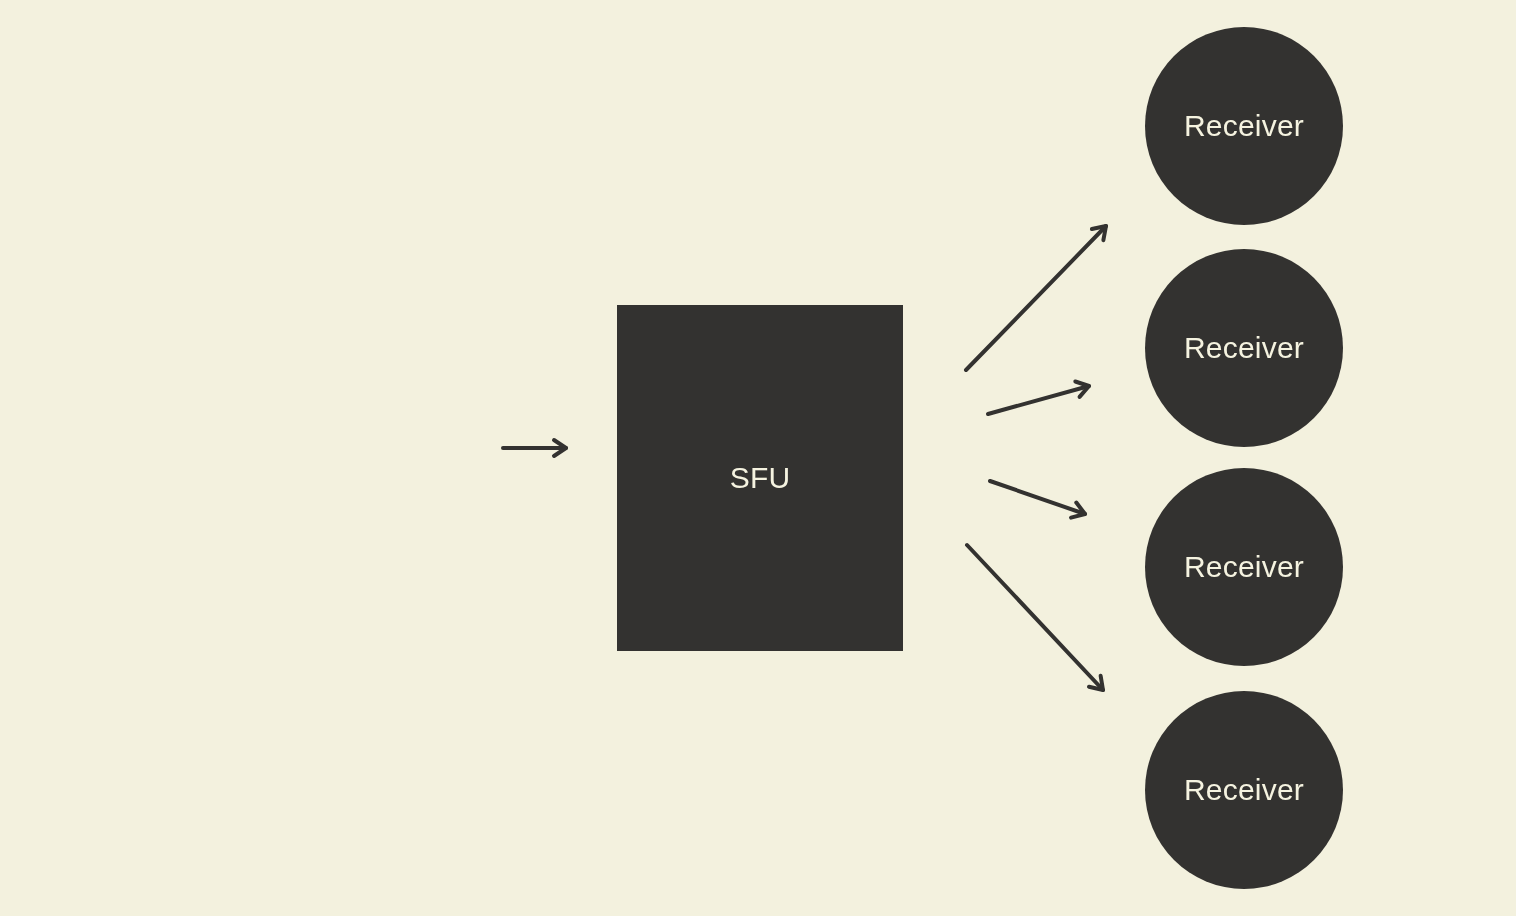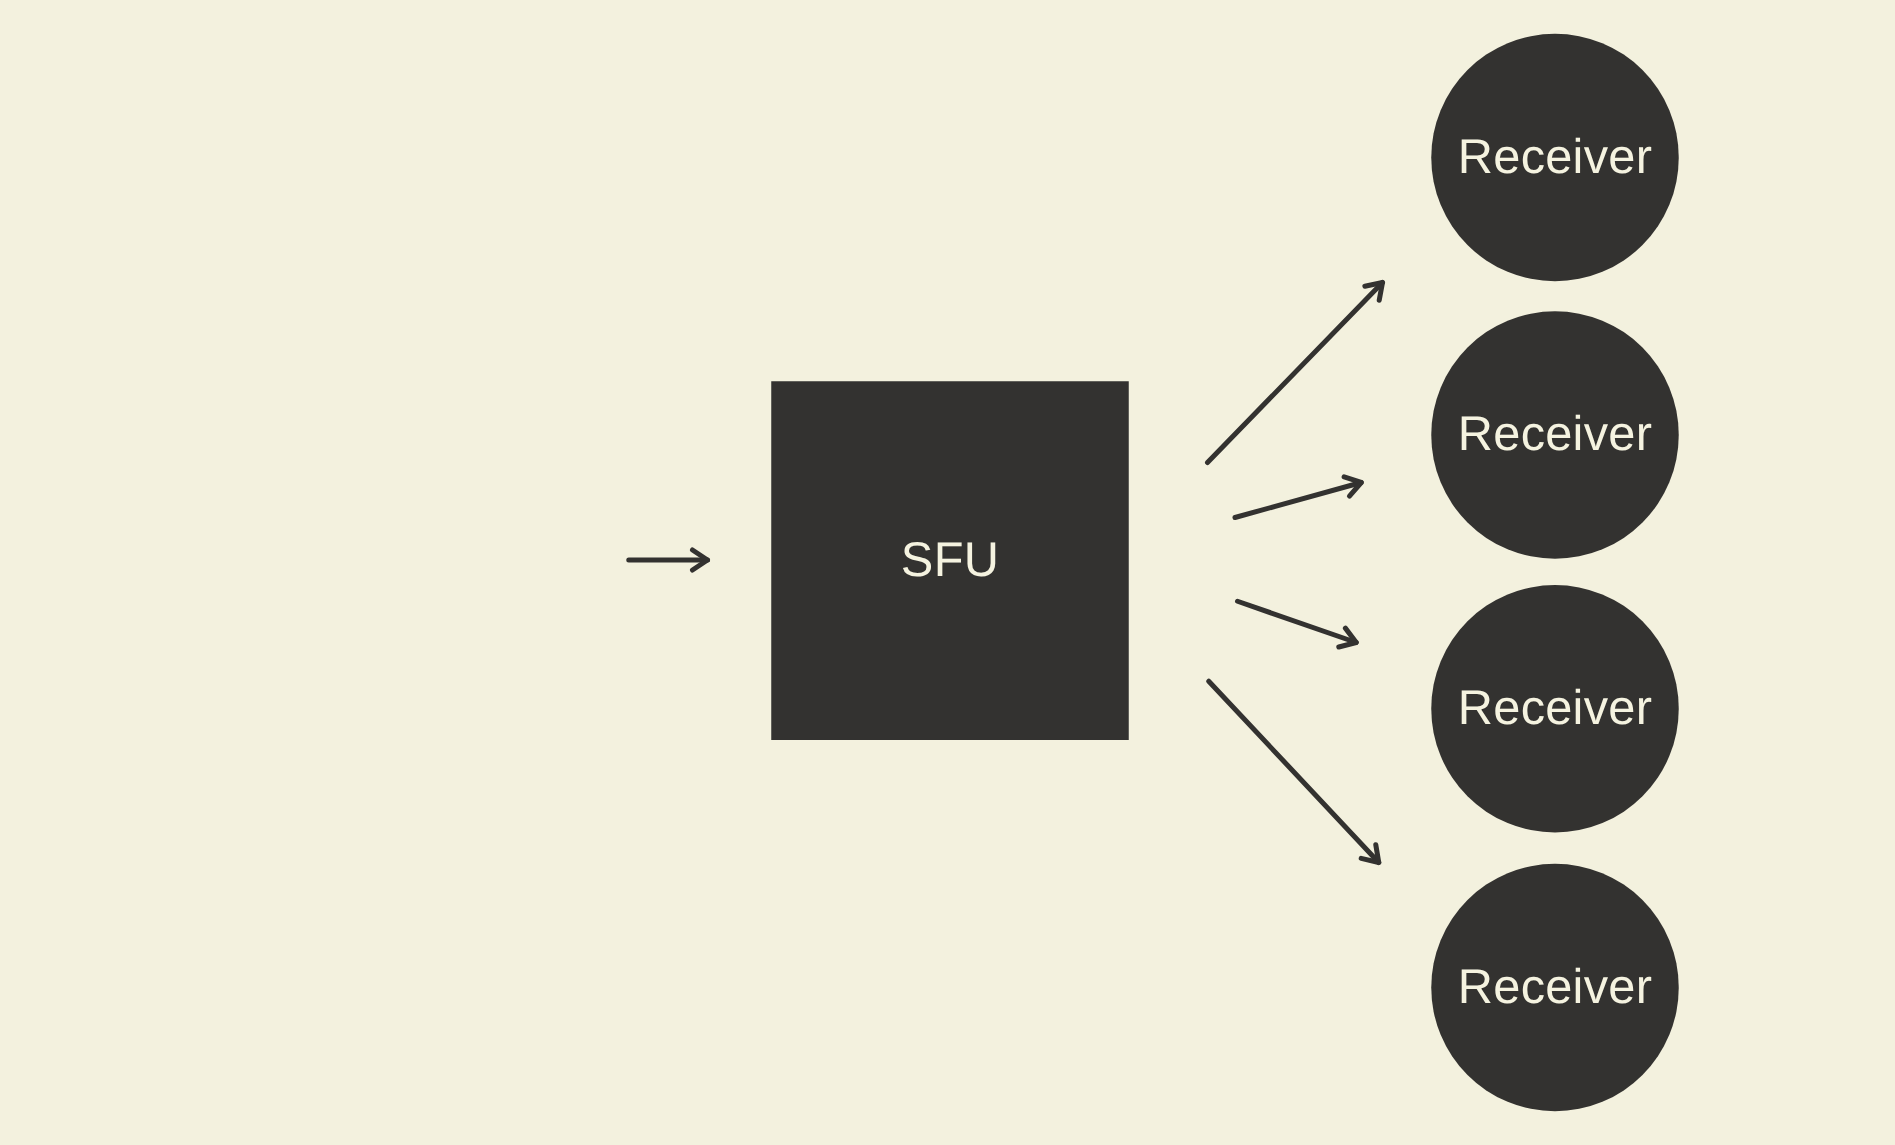--- a/index.html
+++ b/index.html
@@ -18,27 +18,27 @@
     background: var(--bg);
     overflow: hidden;
   }
   .node {
     position: absolute;
     display: flex;
     align-items: center;
     justify-content: center;
     background: var(--shape);
     color: var(--text);
-    font-size: 39px;
+    font-size: 30px;
     letter-spacing: 0.2px;
     user-select: none;
   }
   .circle { border-radius: 50%; }
   .sender-node  { left: 175px; top: 307px; width: 284px; height: 284px; }
-  .sfu-node     { left: 617px; top: 305px; width: 286px; height: 287px; }
+  .sfu-node     { left: 617px; top: 305px; width: 286px; height: 346px; }
   .receiver     { width: 198px; height: 198px; }
   .receiver-1   { left: 1145px; top: 27px;  }
   .receiver-2   { left: 1145px; top: 249px; }
   .receiver-3   { left: 1145px; top: 468px; }
   .receiver-4   { left: 1145px; top: 691px; }
   .arrow-layer {
     position: absolute;
     left: 0; top: 0;
     width: 1516px; height: 916px;
     pointer-events: none;

